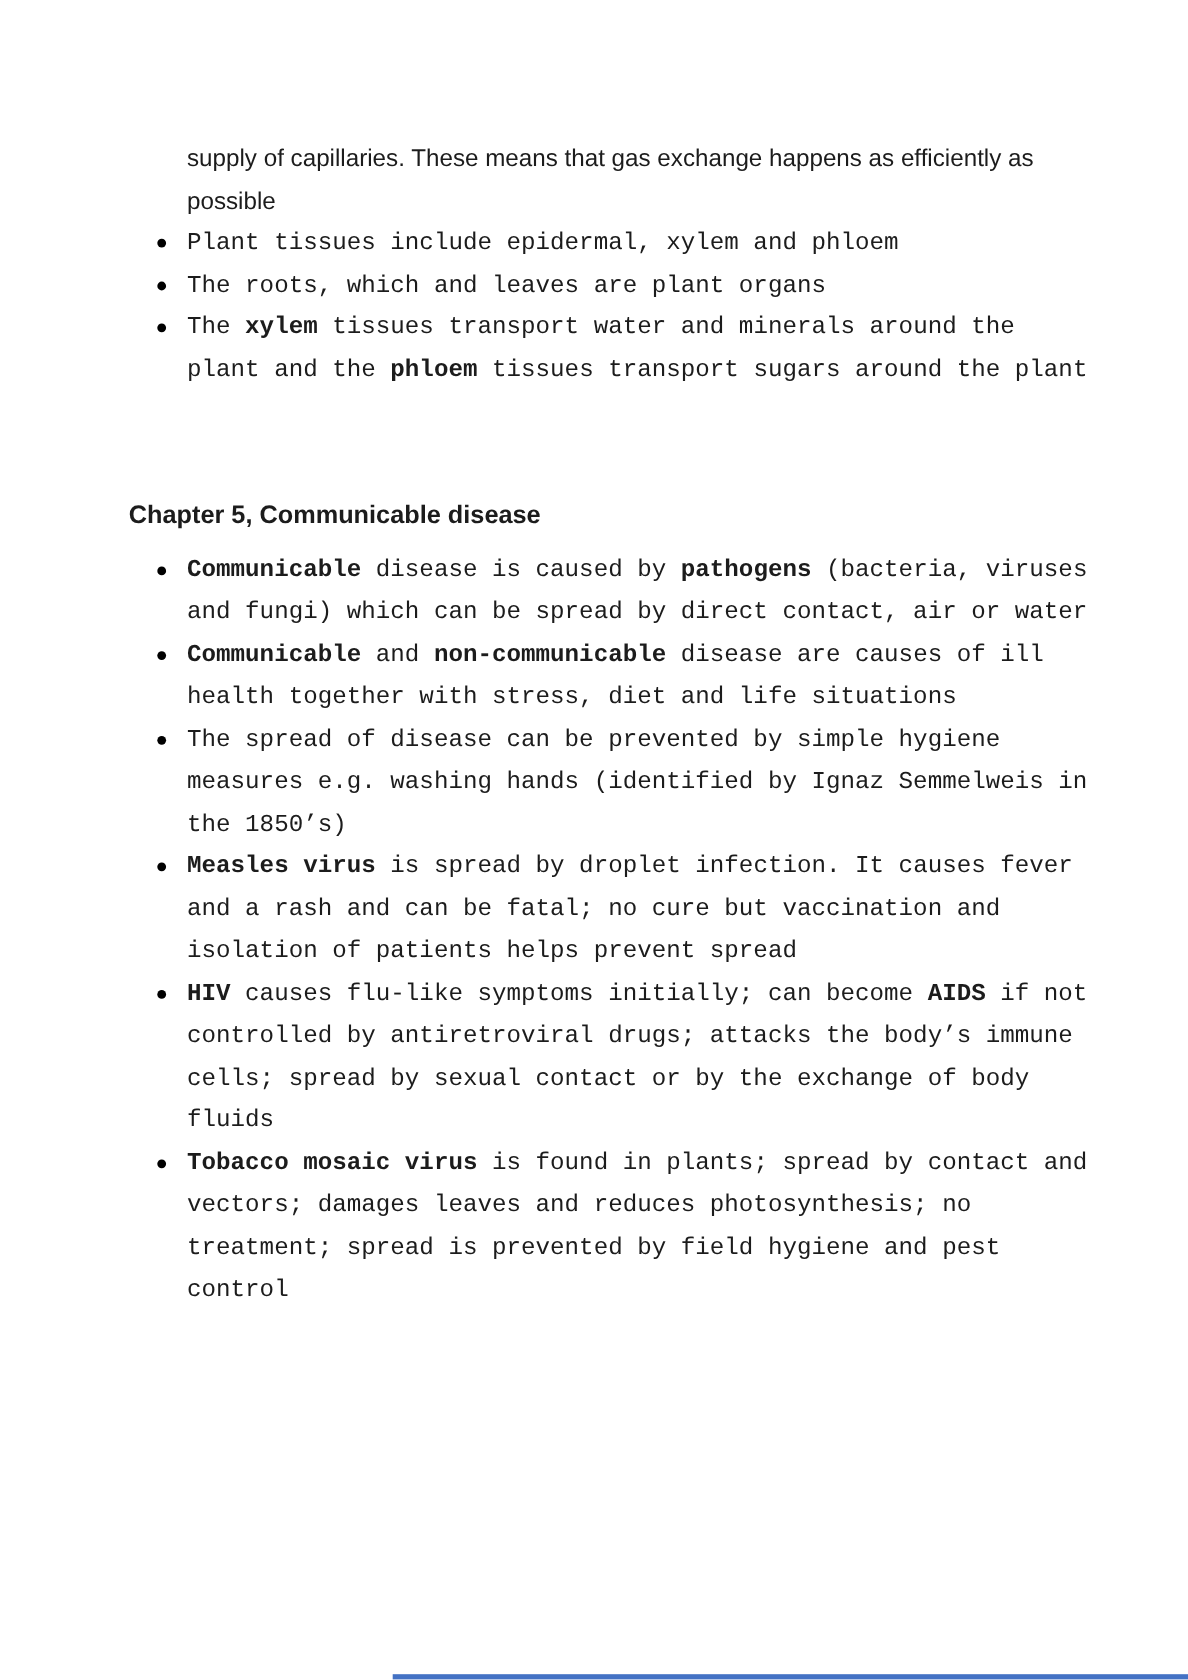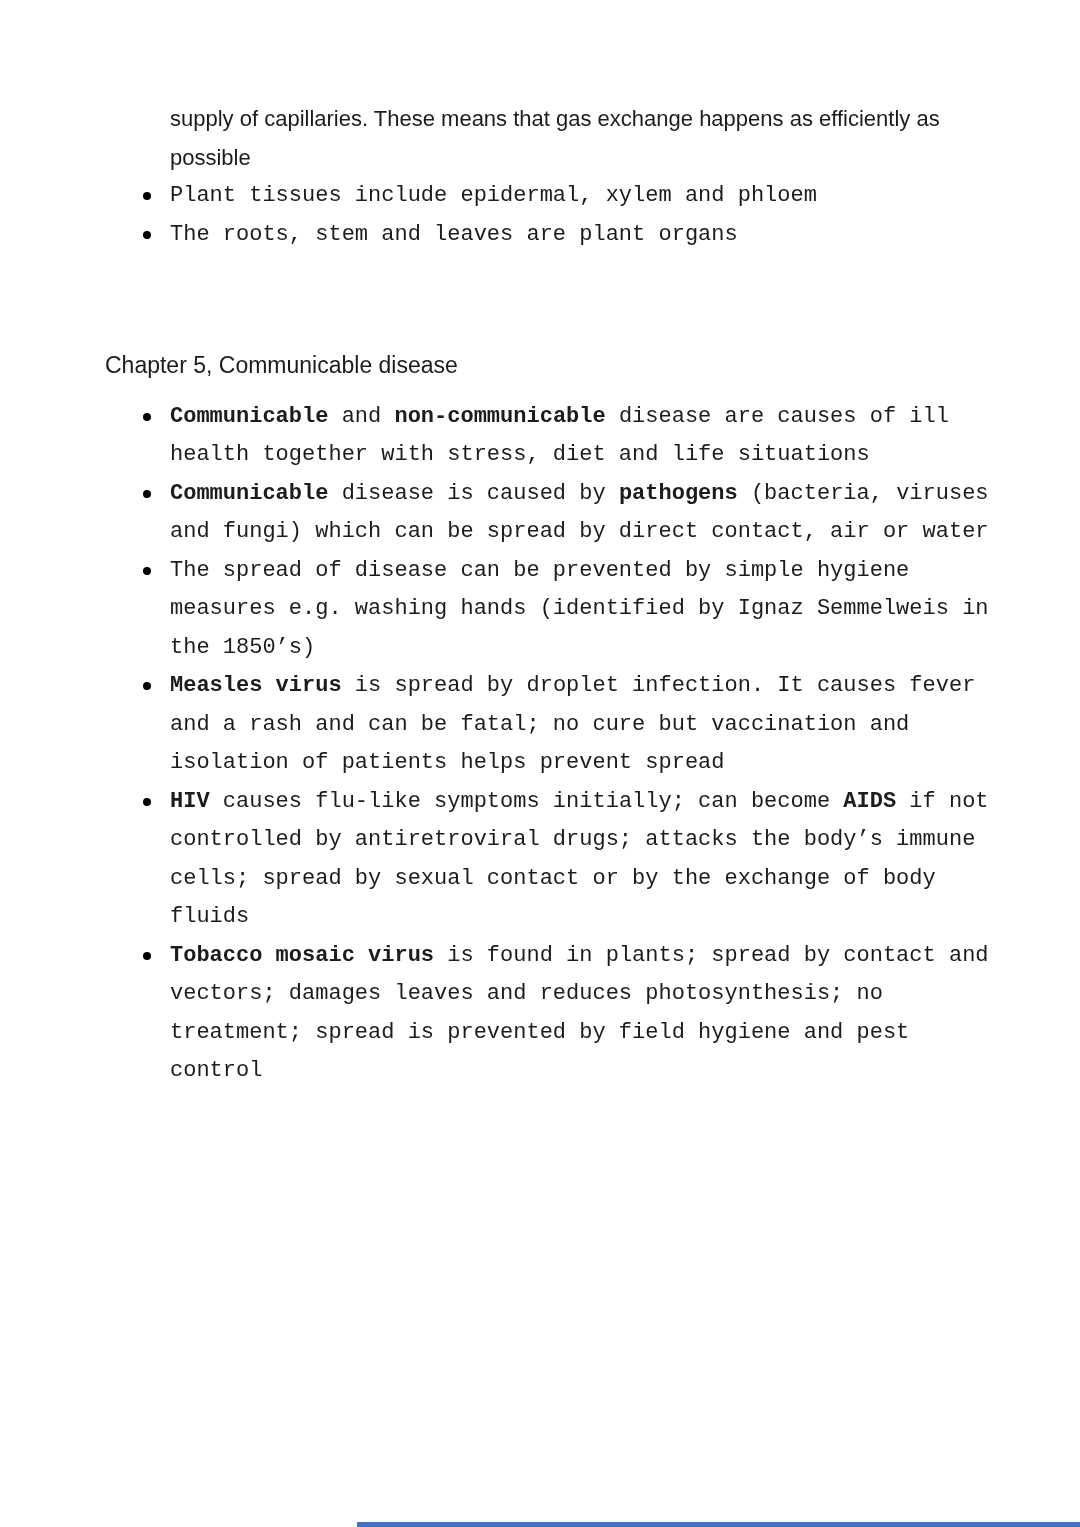--- a/index.html
+++ b/index.html
@@ -15,27 +15,28 @@
     color: #1c1c1c;
     padding: 100px 88px 0 105px;
     font-size: 22px;
     line-height: 38.5px;
     overflow: hidden;
   }
 
   
   .continuation {
     margin-left: 65px;
+    margin-top: 25px;
   }
 
   .section-heading {
     font-size: 23px;
-    font-weight: normal;
+    font-weight: bold;
     line-height: 38.5px;
-    margin: 0;
+    margin: 12px;
   }
 
   .section + .section { margin-top: 92px; }
   .section-heading + .bullet-list { margin-top: 13px; }
 
   ul.bullet-list { list-style: none; }
 
   li.bullet-item {
     position: relative;
     padding-left: 65px;
@@ -67,28 +68,29 @@
 <body>
 
 <div class="page">
 
   <p class="continuation">supply of capillaries. These means that gas exchange happens as efficiently as possible</p>
 
   <div id="sections">
       <div class="section">
         <ul class="bullet-list">
           <li class="bullet-item"><span>Plant tissues include epidermal, xylem and phloem</span></li>
-          <li class="bullet-item"><span>The roots, stem and leaves are plant organs</span></li>
+          <li class="bullet-item"><span>The roots, which and leaves are plant organs</span></li>
+          <li class="bullet-item"><span>The </span><span class="bold">xylem</span><span> tissues transport water and minerals around the plant and the </span><span class="bold">phloem</span><span> tissues transport sugars around the plant</span></li>
         </ul>
       </div>
       <div class="section">
         <h2 class="section-heading">Chapter 5, Communicable disease</h2>
         <ul class="bullet-list">
+          <li class="bullet-item"><span class="bold">Communicable</span><span> disease is caused by </span><span class="bold">pathogens</span><span> (bacteria, viruses and fungi) which can be spread by direct contact, air or water</span></li>
           <li class="bullet-item"><span class="bold">Communicable</span><span> and </span><span class="bold">non-communicable</span><span> disease are causes of ill health together with stress, diet and life situations</span></li>
-          <li class="bullet-item"><span class="bold">Communicable</span><span> disease is caused by </span><span class="bold">pathogens</span><span> (bacteria, viruses and fungi) which can be spread by direct contact, air or water</span></li>
           <li class="bullet-item"><span>The spread of disease can be prevented by simple hygiene measures e.g. washing hands (identified by Ignaz Semmelweis in the 1850’s)</span></li>
           <li class="bullet-item"><span class="bold">Measles virus</span><span> is spread by droplet infection. It causes fever and a rash and can be fatal; no cure but vaccination and isolation of patients helps prevent spread</span></li>
           <li class="bullet-item"><span class="bold">HIV</span><span> causes flu-like symptoms initially; can become </span><span class="bold">AIDS</span><span> if not controlled by antiretroviral drugs; attacks the body’s immune cells; spread by sexual contact or by the exchange of body fluids</span></li>
           <li class="bullet-item"><span class="bold">Tobacco mosaic virus</span><span> is found in plants; spread by contact and vectors; damages leaves and reduces photosynthesis; no treatment; spread is prevented by field hygiene and pest control</span></li>
         </ul>
       </div>
     </div>
 
   <div class="footer-rule" style="background: rgb(68, 114, 196);"></div>
 

